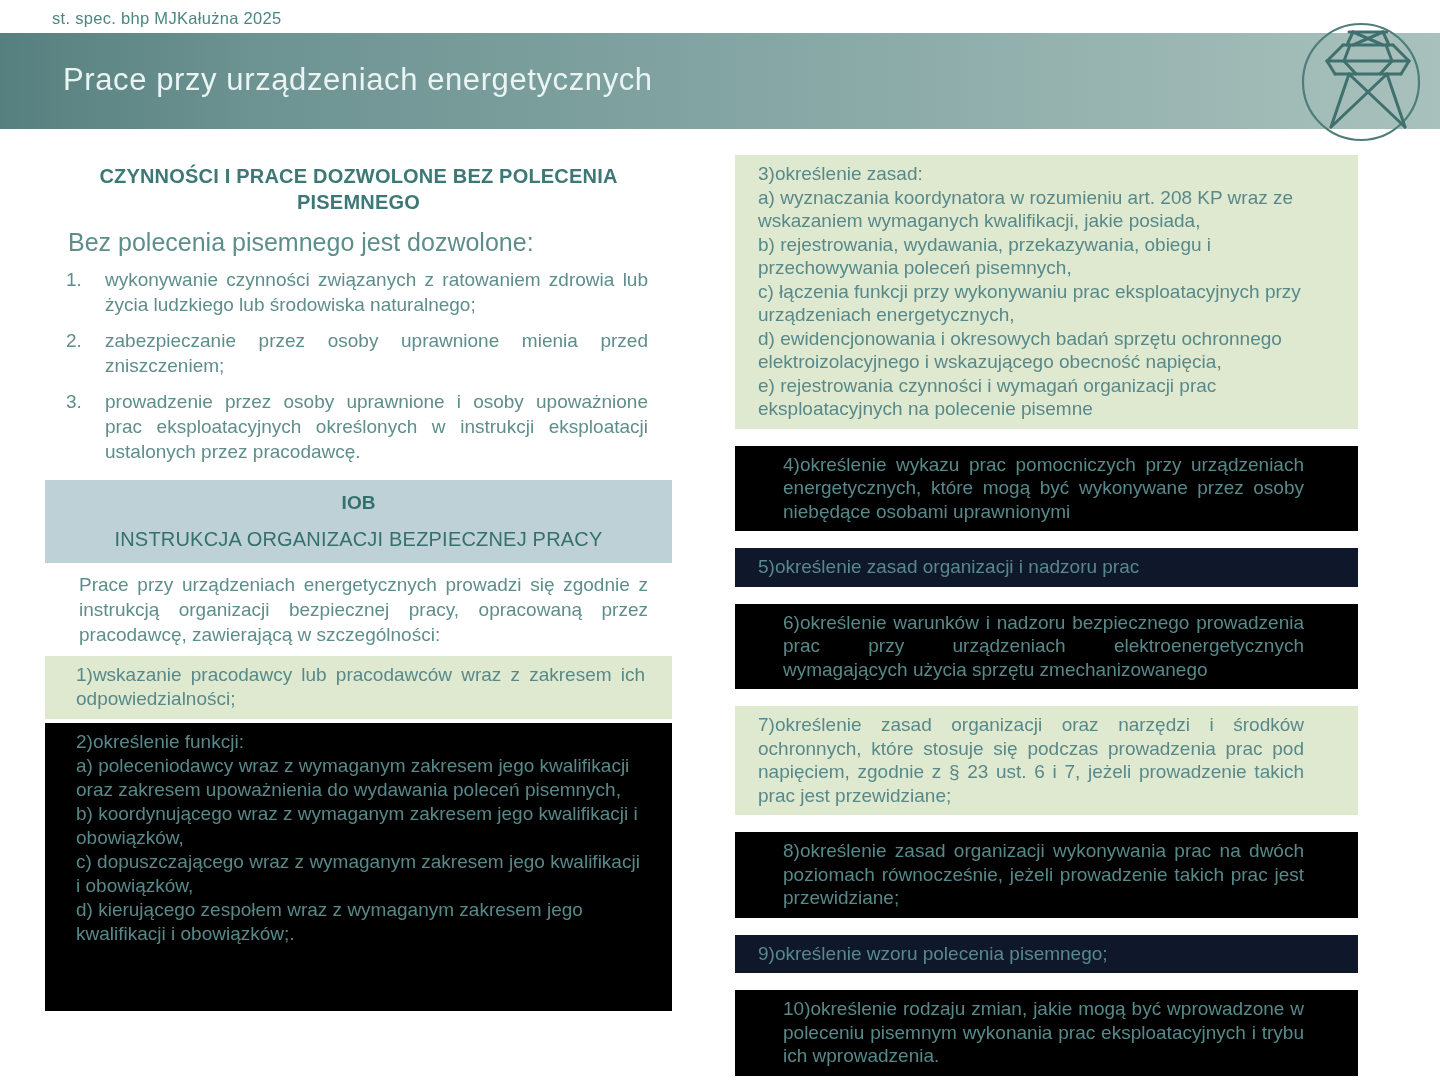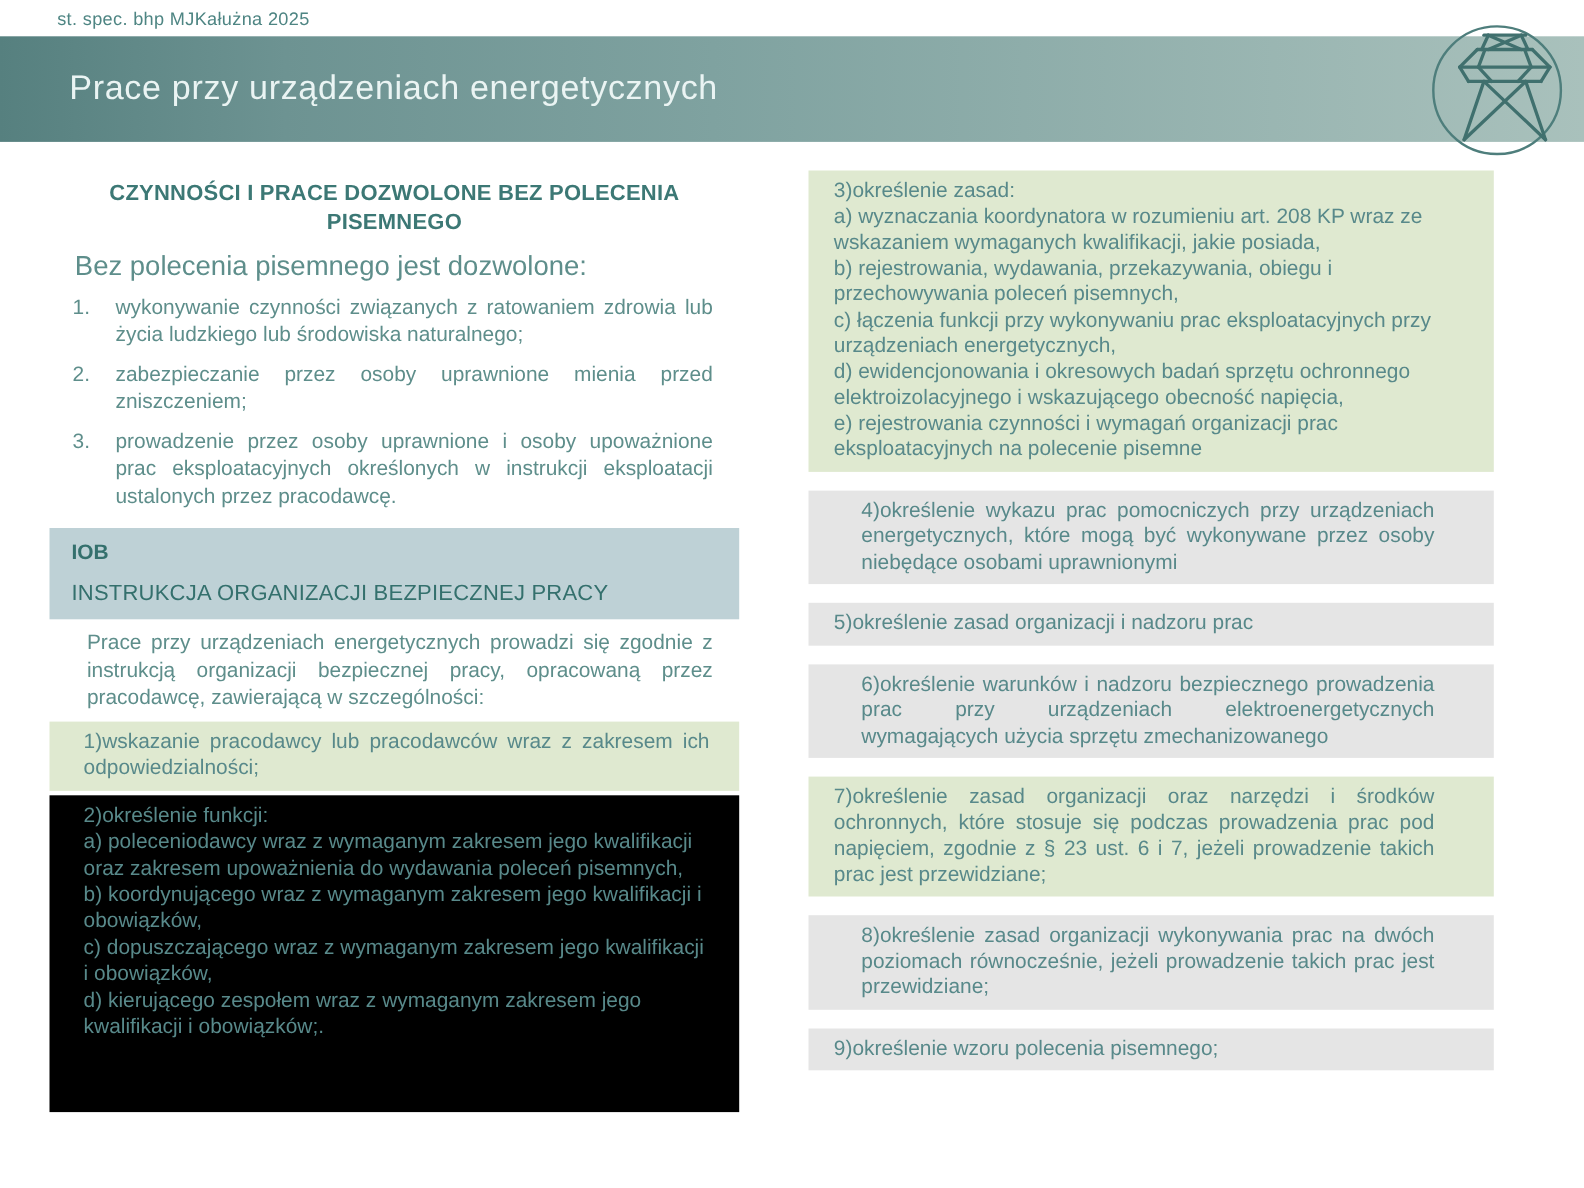--- a/index.html
+++ b/index.html
@@ -31,41 +31,41 @@
   .lead-heading {
     text-align:center; font-weight:700; font-size:20px; line-height:26px;
     color:#3c7875; letter-spacing:0.2px; margin-bottom:15px;
   }
   .intro { padding-left:23px; font-size:25px; line-height:24px; margin-bottom:13px; }
   .num-list { list-style:none; margin-bottom:16px; }
   .num-item { position:relative; padding-left:60px; padding-right:24px;
     font-size:19px; line-height:25px; text-align:justify; margin-bottom:11px; }
   .num-item .num { position:absolute; left:21px; top:0; }
   .iob-box {
-    background:#bed1d6; padding:11px 20px 12px 20px; text-align:left;
+    background:#bed1d6; padding:11px 20px 12px 20px; text-align:center;
     margin-bottom:3px;
   }
   .iob-abbr { font-weight:700; font-size:19px; line-height:24px; color:#34706d; margin-bottom:12px; }
   .iob-title { font-weight:400; font-size:20px; line-height:24px; color:#34706d; letter-spacing:0.2px; }
   .para {
     padding:6px 24px 0 34px; font-size:19px; line-height:25px; text-align:justify;
     margin-bottom:9px;
   }
   .lbox { padding:7px 27px 8px 31px; font-size:19px; line-height:24px; }
   .lbox + .lbox { margin-top:4px; }
 
   
   .col-right { position:absolute; left:735px; top:155px; width:623px;
     display:flex; flex-direction:column; gap:17px; }
   .rbox { padding:7px 54px 8px 23px; font-size:19px; line-height:23.5px; }
 
   
   .tone-green { background:#dfe9d0; }
-  .tone-green-lt { background:#e5e5e5; }
-  .tone-blue { background:#e5e5e5;padding-left:48px; }
+  .tone-green-lt { background:#0f172a; }
+  .tone-blue { background:#000000;padding-left:48px; }
   .tone-blue-lt { background:#000000; }
   .justify { text-align:justify; }
   .preline { white-space:pre-line; text-align:left; }
   .boxtext { color:#58898a; }
 </style>
 </head>
 <body>
 
 <div class="page">
 
@@ -137,15 +137,16 @@
 b) rejestrowania, wydawania, przekazywania, obiegu i przechowywania poleceń pisemnych,
 c) łączenia funkcji przy wykonywaniu prac eksploatacyjnych przy urządzeniach energetycznych,
 d) ewidencjonowania i okresowych badań sprzętu ochronnego elektroizolacyjnego i wskazującego obecność napięcia,
 e) rejestrowania czynności i wymagań organizacji prac eksploatacyjnych na polecenie pisemne</div>
     <div class="rbox tone-blue justify boxtext">4)określenie wykazu prac pomocniczych przy urządzeniach energetycznych, które mogą być wykonywane przez osoby niebędące osobami uprawnionymi</div>
     <div class="rbox tone-green-lt boxtext">5)określenie zasad organizacji i nadzoru prac</div>
     <div class="rbox tone-blue justify boxtext">6)określenie warunków i nadzoru bezpiecznego prowadzenia prac przy urządzeniach elektroenergetycznych wymagających użycia sprzętu zmechanizowanego</div>
     <div class="rbox tone-green justify boxtext">7)określenie zasad organizacji oraz narzędzi i środków ochronnych, które stosuje się podczas prowadzenia prac pod napięciem, zgodnie z § 23 ust. 6 i 7, jeżeli prowadzenie takich prac jest przewidziane;</div>
     <div class="rbox tone-blue justify boxtext">8)określenie zasad organizacji wykonywania prac na dwóch poziomach równocześnie, jeżeli prowadzenie takich prac jest przewidziane;</div>
     <div class="rbox tone-green-lt boxtext">9)określenie wzoru polecenia pisemnego;</div>
+    <div class="rbox tone-blue justify boxtext">10)określenie rodzaju zmian, jakie mogą być wprowadzone w poleceniu pisemnym wykonania prac eksploatacyjnych i trybu ich wprowadzenia.</div>
   </div>
 
 </div>
 
 </body></html>

